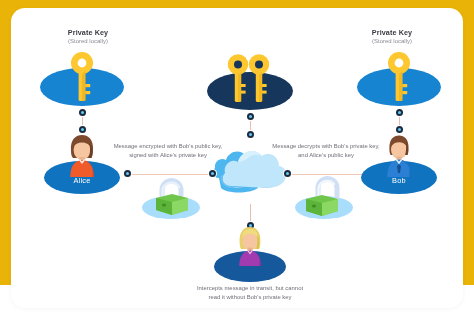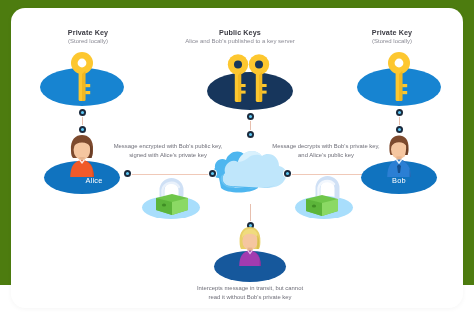--- a/index.html
+++ b/index.html
@@ -10,21 +10,21 @@
   body {
     width: 474px;
     height: 323px;
     overflow: hidden;
     font-family: "Liberation Sans", sans-serif;
   }
   #canvas {
     position: relative;
     width: 474px;
     height: 285px;
-    background: #4d7c0f;
+    background: #eab308;
     text-decoration: underline;
   }
   #card {
     position: absolute;
     left: 11px;
     top: 8px;
     width: 452px;
     height: 300px;
     background: #ffffff;
     border-radius: 14px;
@@ -116,24 +116,20 @@
 <body>
 
 <div id="canvas">
   <div id="card">
 
     <div class="hdr" style="left:12px; top:20px; width:130px;">
       <span class="t1">Private Key</span>
       <span class="t2">(Stored locally)</span>
     </div>
 
-    <div class="hdr" style="left:150px; top:20px; width:158px;">
-      <span class="t1">Public Keys</span>
-      <span class="t2">Alice and Bob's published to a key server</span>
-    </div>
 
     <div class="hdr" style="left:318px; top:20px; width:126px;">
       <span class="t1">Private Key</span>
       <span class="t2">(Stored locally)</span>
     </div>
 
     <div class="plat plat-blue abs" style="left:29px; top:60px; width:84px; height:38px;"></div>
 
     <div class="abs" style="left:56px; top:43px;">
       <svg width="32" height="56" viewBox="0 0 32 56">
@@ -166,21 +162,21 @@
 
         <rect x="15.4" y="24" width="5.2" height="5" fill="#e8b48d"></rect>
 
         <path d="M18 27 C10 28 6.5 33 6.2 44 L29.8 44 C29.5 33 26 28 18 27 Z" fill="#f15a29"></path>
         <path d="M18 27 C23 28 27 31 28.6 36 L28.6 44 L29.8 44 C29.5 33 26 28 18 27 Z" fill="#d8451c"></path>
 
         <path d="M15 27.2 L18 31 L21 27.2 L19.6 26.6 L18 28.6 L16.4 26.6 Z" fill="#ffffff" opacity=".85"></path>
       </svg>
     </div>
 
-    <div class="pname" style="left:45px; top:168px; width:76px;">Alice</div>
+    <div class="pname" style="left:33px; top:168px; width:76px;">Alice</div>
 
     <div class="plat plat-navy abs" style="left:196px; top:64px; width:86px; height:38px;"></div>
 
     <div class="abs" style="left:213px; top:45px;">
       <svg width="30" height="54" viewBox="0 0 30 54">
         <ellipse cx="14" cy="11.5" rx="10.2" ry="10.2" fill="#fdc72f"></ellipse>
         <ellipse cx="14" cy="11.5" rx="4" ry="4" fill="#17365c"></ellipse>
         <rect x="10.8" y="19" width="6.4" height="30" rx="1.4" fill="#fdc72f"></rect>
         <rect x="17" y="31" width="4.6" height="3" fill="#fdc72f"></rect>
         <rect x="17" y="37.6" width="4.6" height="3" fill="#fdc72f"></rect>

